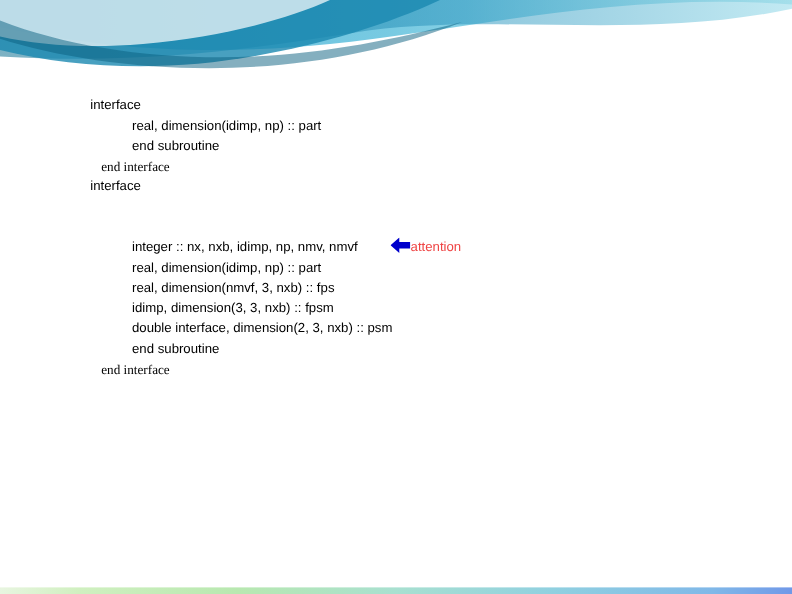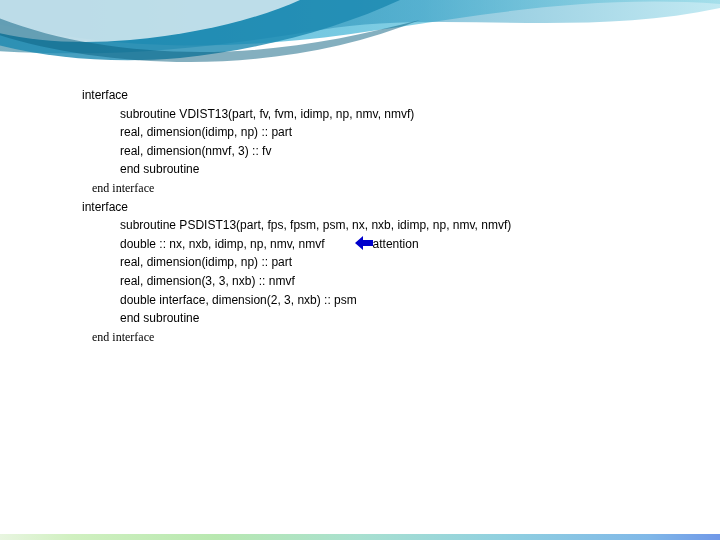--- a/index.html
+++ b/index.html
@@ -24,22 +24,23 @@
     width: 600px;
     font-size: 12px;
     line-height: 1.55;
     color: #000;
     font-weight: 400;
   }
   .indent1 { padding-left: 38px; }
   .indent2 { padding-left: 10px; font-family: Liberation Serif, serif; }
   .row { white-space: nowrap; }
   .attention {
-    color: #000000;
+    color: #ef4444;
     display: inline-block;
+    margin-top: 36px;
   }
   .arrow {
     font-family: Wingdings, Arial;
   }
   .bottom-grad {
     position: absolute;
     bottom: 0;
     left: 0;
     width: 720px;
     height: 6px;
@@ -68,33 +69,31 @@
     <path d="M -20 0 L 720 0 L 720 4 C 560 -8 420 28 300 40 C 200 50 100 48 -20 20 Z" fill="url(#wg1)" opacity="0.75"></path>
     <path d="M -20 0 L 720 0 L 720 8 C 580 38 440 10 320 30 C 220 46 120 60 -20 50 Z" fill="url(#wg2)" opacity="0.55"></path>
     <path d="M -20 0 L 400 0 C 340 28 260 50 180 58 C 110 64 40 58 -20 40 Z" fill="#1a88b0" opacity="0.8"></path>
     <path d="M -20 0 L 300 0 C 260 18 200 34 130 40 C 70 45 20 40 -20 28 Z" fill="#ffffff" opacity="0.7"></path>
     <path d="M -20 10 C 40 38 120 52 200 52 C 280 52 350 38 420 20 C 350 48 270 62 190 62 C 110 62 30 48 -20 28 Z" fill="#0a6080" opacity="0.5"></path>
   </svg>
 </div>
 
 <div class="content">
   <div class="row">interface</div>
-  <div class="row indent1">subroutine VDIST13(part, fv, fvm, idimp, np, nmv, nmvf)</div>
   <div class="row indent1">real, dimension(idimp, np) :: part</div>
-  <div class="row indent1">real, dimension(nmvf, 3) :: fv</div>
   <div class="row indent1">end subroutine</div>
   <div class="row indent2">end interface</div>
 
   <div class="row">interface</div>
-  <div class="row indent1">subroutine PSDIST13(part, fps, fpsm, psm, nx, nxb, idimp, np, nmv, nmvf)</div>
   <div class="row indent1">
-    <span>double :: nx, nxb, idimp, np, nmv, nmvf</span>&nbsp;&nbsp;&nbsp;&nbsp;&nbsp;&nbsp;&nbsp;&nbsp;&nbsp;<span class="attention"><span class="arrow" style="font-family: Arial; font-weight: bold;"><svg width="18" height="14" viewBox="0 0 18 14" style="vertical-align:-2px">
+    <span>integer :: nx, nxb, idimp, np, nmv, nmvf</span>&nbsp;&nbsp;&nbsp;&nbsp;&nbsp;&nbsp;&nbsp;&nbsp;&nbsp;<span class="attention"><span class="arrow" style="font-family: Arial; font-weight: bold;"><svg width="18" height="14" viewBox="0 0 18 14" style="vertical-align:-2px">
             <path d="M0 7 L8 0 L8 4 L18 4 L18 10 L8 10 L8 14 Z" fill="#0000cc"></path>
           </svg></span><span>attention</span></span>
   </div>
   <div class="row indent1">real, dimension(idimp, np) :: part</div>
-  <div class="row indent1">real, dimension(3, 3, nxb) :: nmvf</div>
+  <div class="row indent1">real, dimension(nmvf, 3, nxb) :: fps</div>
+  <div class="row indent1">idimp, dimension(3, 3, nxb) :: fpsm</div>
   <div class="row indent1">double interface, dimension(2, 3, nxb) :: psm</div>
   <div class="row indent1">end subroutine</div>
   <div class="row indent2">end interface</div>
 </div>
 
 <div class="bottom-grad"></div>
 
 </body></html>

